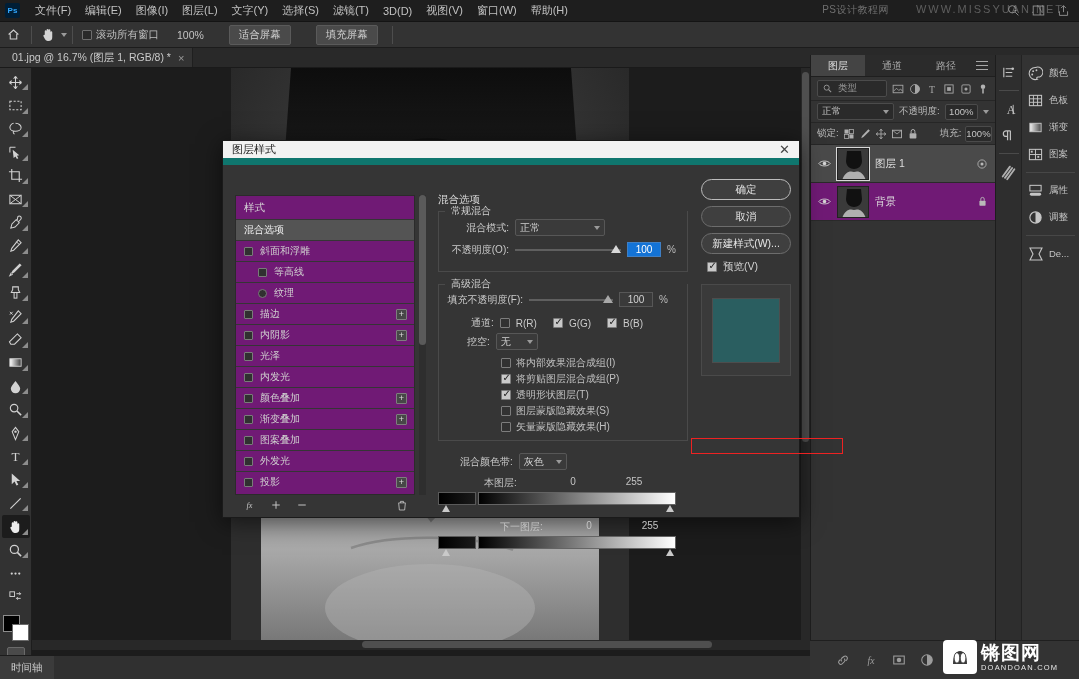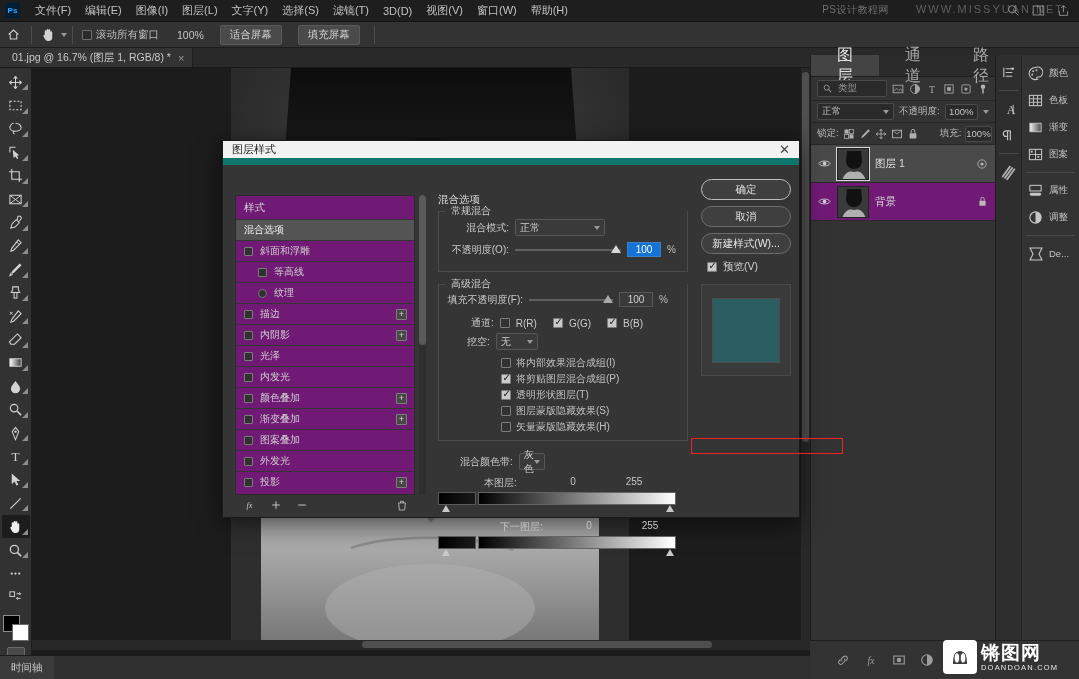--- a/index.html
+++ b/index.html
@@ -39,21 +39,21 @@
   }
   .opt-home { width: 26px; height: 26px; display:flex; align-items:center; justify-content:center; }
   .opt-sep { width: 1px; height: 18px; background: #4d4d4d; margin: 0 5px; }
   .opt-tool { width: 22px; height: 22px; display:flex; align-items:center; justify-content:center; }
   .caret { width:0;height:0;border-left:3px solid transparent;border-right:3px solid transparent;border-top:4px solid #9a9a9a; margin-left:2px;}
   .opt-check { display: flex; align-items: center; gap: 4px; font-size: 10.5px; color: #bfbfbf; margin-left:4px;}
   .cbox { width: 10px; height: 10px; border: 1px solid #6e6e6e; background: #2a2a2a; display:inline-block; border-radius:1px;}
   .opt-zoom { font-size: 10.5px; color: #c4c4c4; margin-left: 18px; }
   .opt-btn {
     font-size: 10.5px; color: #d0d0d0; background: #4a4a4a;
-    border: 1px solid #5a5a5a; border-radius: 2px; padding: 2px 9px; margin-left: 16px; font-family: Liberation Serif, serif;
+    border: 1px solid #5a5a5a; border-radius: 2px; padding: 2px 9px; margin-left: 25px; font-family: Liberation Serif, serif;
   }
 
   
   .tabbar {
     position: absolute; left: 0; top: 48px; width: 1079px; height: 20px;
     background: #292929; border-bottom: 1px solid #1a1a1a;
     display: flex; align-items: stretch;
   }
   .doctab {
     background: #333333; display: flex; align-items: center; gap: 7px;
@@ -126,21 +126,21 @@
 
   
   .rightdock {
     position: absolute; left: 810px; top: 55px; width: 185px; height: 585px;
     background: #333333; border-left: 1px solid #1d1d1d;
   }
   .panel-tabs {
     height: 22px; display: flex; align-items: stretch; background: #2b2b2b;
     border-bottom: 1px solid #1f1f1f;
   }
-  .ptab { font-size: 16px; color: #a9a9a9; padding: 0 26px; display:flex; align-items:center; }
+  .ptab { font-size: 10px; color: #a9a9a9; padding: 0 17px; display:flex; align-items:center; }
   .ptab.active { background: #444444; color: #e0e0e0; }
   .pmenu { margin-left: auto; display:flex; align-items:center; padding-right:7px; }
   .hamburger { width:12px; height:9px; display:flex; flex-direction:column; justify-content:space-between;}
   .hamburger i { display:block; height:1px; background:#a6a6a6; }
 
   .filterrow {
     height: 24px; display: flex; align-items: center; gap: 4px; padding: 0 6px;
     background: #333; border-bottom: 1px solid #262626;
   }
   .filterbox {
@@ -275,21 +275,21 @@
     clip-path: polygon(0 0, 4px 0, 4px 1px, 0 1px);
   }
   .frm-row { display:flex; align-items:center; gap:6px; margin-bottom:6px; font-size:10px; color:#cbcbcb;}
   .frm-lbl { width: 64px; text-align: right; flex: none; white-space: nowrap; }
   .dd {
     width: 90px; height: 17px; background: #3a3a3a; border: 1px solid #575757;
     border-radius: 2px; display: flex; align-items: center; justify-content: space-between;
     padding: 0 4px; font-size: 10px; color: #d2d2d2;
   }
   .dd.sm { width: 42px; }
-  .dd.sm2 { width: 26px; }
+  .dd.sm2 { width: 48px; }
   .slider { position: relative; width: 106px; height: 12px; flex: none; }
   .slider .track { position:absolute; left:0; top:5px; width:106px; height:2px; background:#5f5f5f; }
   .thumbtri {
     position:absolute; top:1px; width:0;height:0;
     border-left:5px solid transparent;border-right:5px solid transparent;border-bottom:8px solid #d8d8d8;
   }
   .thumbtri.hollow { border-bottom-color: #a8a8a8; }
   .valbox {
     width: 34px; height: 15px; background: #1373d6; border: 1px solid #3f7fc4;
     color: #fff; font-size: 10px; display:flex; align-items:center; justify-content:center;

